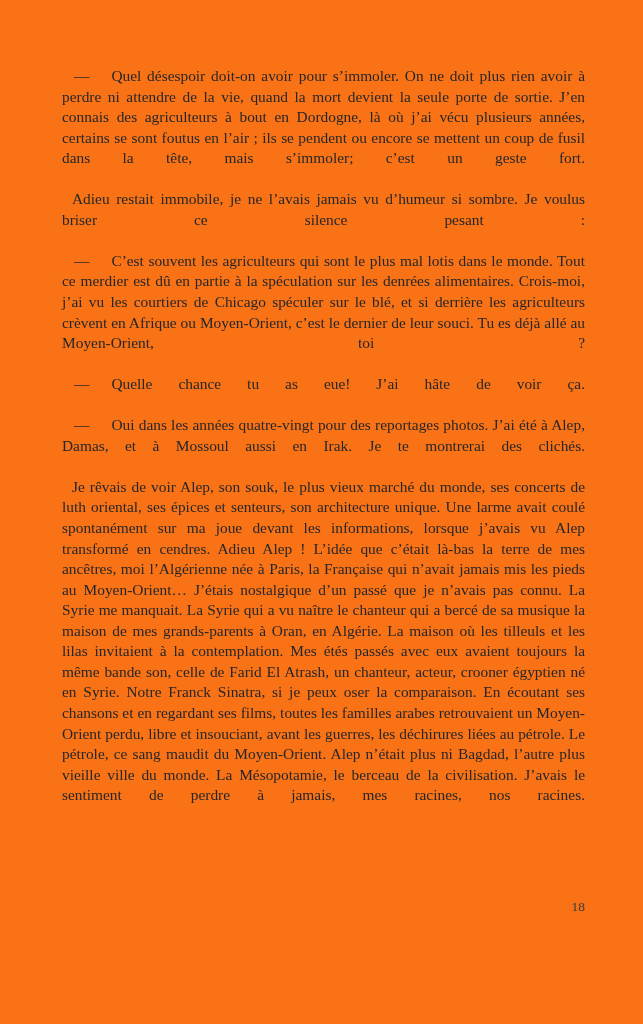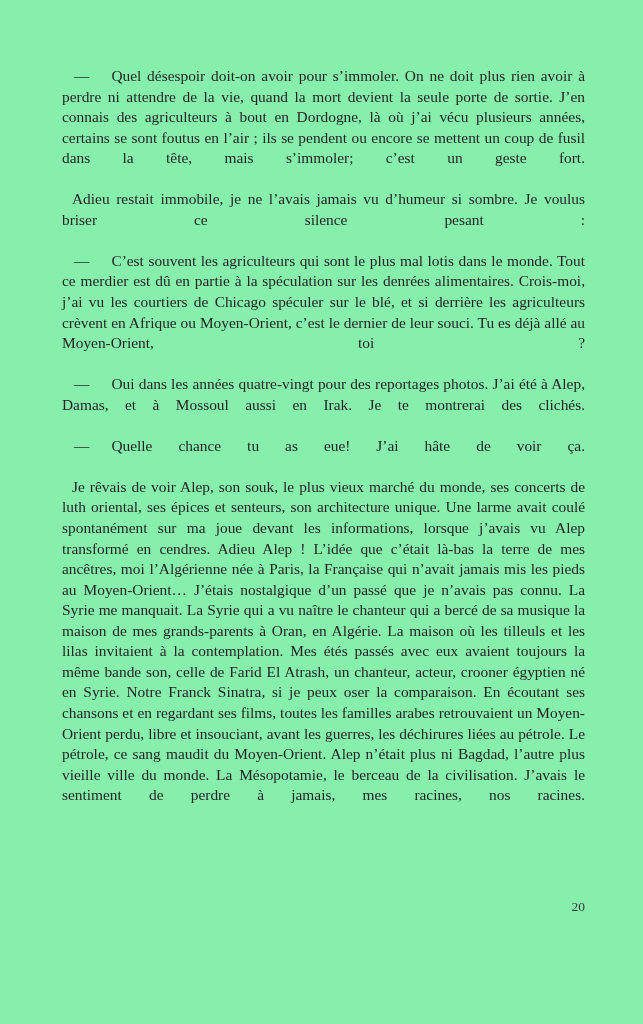--- a/index.html
+++ b/index.html
@@ -5,21 +5,21 @@
   html, body {
     margin: 0;
     padding: 0;
     background: #ffffff;
   }
 
   .page {
     position: relative;
     width: 643px;
     height: 1024px;
-    background: #86efac;
+    background: #f97316;
     overflow: hidden;
     box-sizing: border-box;
   }
 
   .text-block {
     position: absolute;
     left: 62px;
     top: 66px;
     width: 523px;
     font-family: "Liberation Serif", "DejaVu Serif", serif;
@@ -82,23 +82,23 @@
 <div class="page">
 
   <div class="text-block">
 
     <p class="para dialogue"><span class="dash">—</span><span>Quel désespoir doit-on avoir pour s’immoler. On ne doit plus rien avoir à perdre ni attendre de la vie, quand la mort devient la seule porte de sortie. J’en connais des agriculteurs à bout en Dordogne, là où j’ai vécu plusieurs années, certains se sont foutus en l’air ; ils se pendent ou encore se mettent un coup de fusil dans la tête, mais s’immoler; c’est un geste fort.</span></p>
 
     <p class="para narrative"><span>Adieu restait immobile, je ne l’avais jamais vu d’humeur si sombre. Je voulus briser ce silence pesant :</span></p>
 
     <p class="para dialogue"><span class="dash">—</span><span>C’est souvent les agriculteurs qui sont le plus mal lotis dans le monde. Tout ce merdier est dû en partie à la spéculation sur les denrées alimentaires. Crois-moi, j’ai vu les courtiers de Chicago spéculer sur le blé, et si derrière les agriculteurs crèvent en Afrique ou Moyen-Orient, c’est le dernier de leur souci. Tu es déjà allé au Moyen-Orient, toi ?</span></p>
 
+    <p class="para dialogue"><span class="dash">—</span><span>Quelle chance tu as eue! J’ai hâte de voir ça.</span></p>
+
     <p class="para dialogue"><span class="dash">—</span><span>Oui dans les années quatre-vingt pour des reportages photos. J’ai été à Alep, Damas, et à Mossoul aussi en Irak. Je te montrerai des clichés.</span></p>
-
-    <p class="para dialogue"><span class="dash">—</span><span>Quelle chance tu as eue! J’ai hâte de voir ça.</span></p>
 
     <p class="para narrative"><span>Je rêvais de voir Alep, son souk, le plus vieux marché du monde, ses concerts de luth oriental, ses épices et senteurs, son architecture unique. Une larme avait coulé spontanément sur ma joue devant les informations, lorsque j’avais vu Alep transformé en cendres. Adieu Alep ! L’idée que c’était là-bas la terre de mes ancêtres, moi l’Algérienne née à Paris, la Française qui n’avait jamais mis les pieds au Moyen-Orient… J’étais nostalgique d’un passé que je n’avais pas connu. La Syrie me manquait. La Syrie qui a vu naître le chanteur qui a bercé de sa musique la maison de mes grands-parents à Oran, en Algérie. La maison où les tilleuls et les lilas invitaient à la contemplation. Mes étés passés avec eux avaient toujours la même bande son, celle de Farid El Atrash, un chanteur, acteur, crooner égyptien né en Syrie. Notre Franck Sinatra, si je peux oser la comparaison. En écoutant ses chansons et en regardant ses films, toutes les familles arabes retrouvaient un Moyen-Orient perdu, libre et insouciant, avant les guerres, les déchirures liées au pétrole. Le pétrole, ce sang maudit du Moyen-Orient. Alep n’était plus ni Bagdad, l’autre plus vieille ville du monde. La Mésopotamie, le berceau de la civilisation. J’avais le sentiment de perdre à jamais, mes racines, nos racines.</span></p>
 
   </div>
 
-  <div class="page-number">20</div>
+  <div class="page-number">18</div>
 
 </div>
 
 </body></html>

